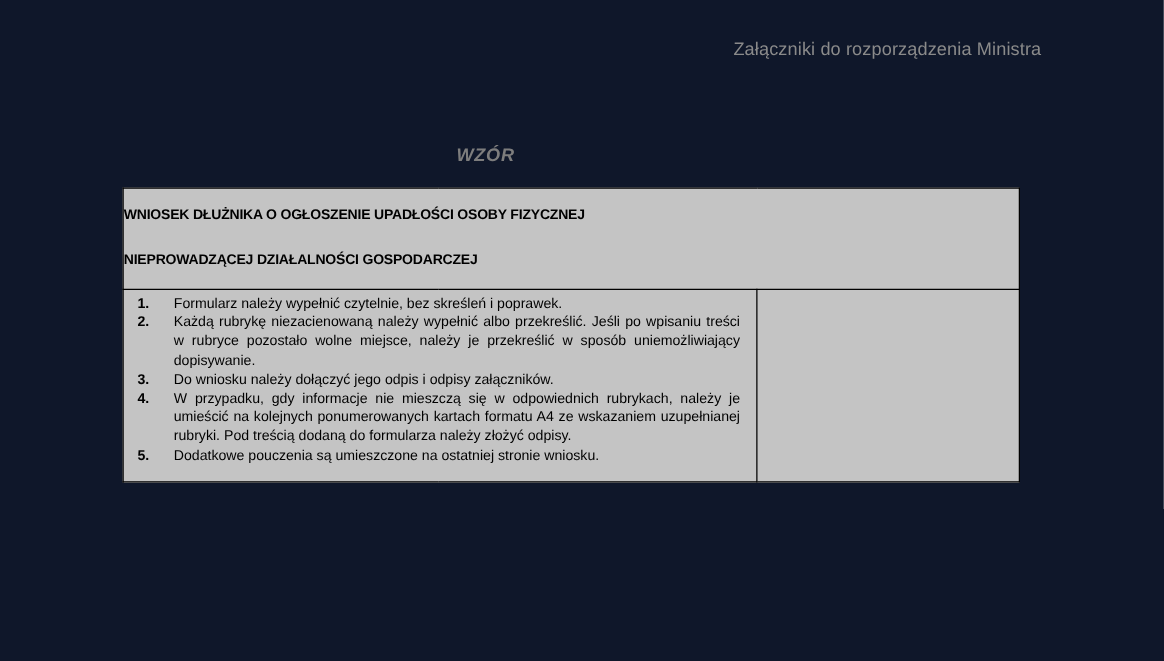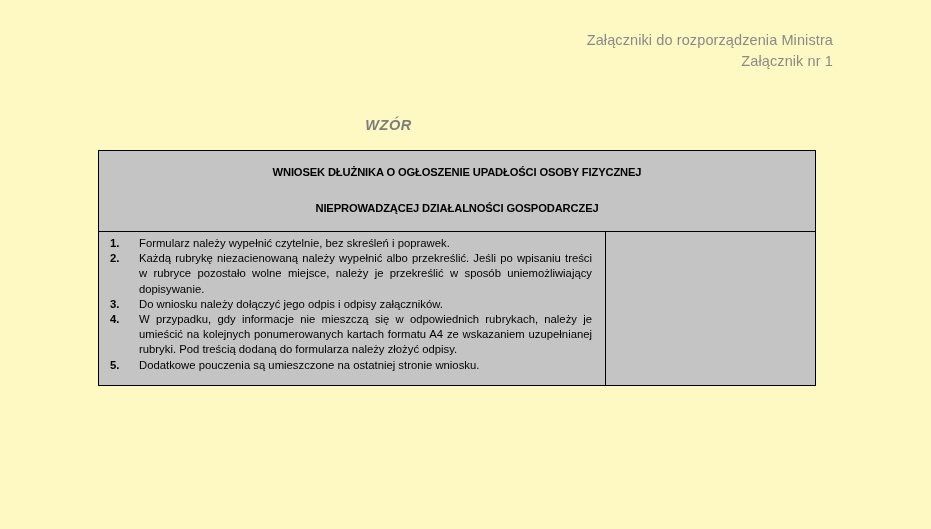--- a/index.html
+++ b/index.html
@@ -12,21 +12,21 @@
     height: 529px;
     overflow: hidden;
     font-family: "Liberation Sans", sans-serif;
     color: #000000;
   }
 
   .page {
     position: relative;
     width: 931px;
     height: 529px;
-    background: #fef9c3;
+    background: #0f172a;
     text-decoration: underline;
   }
 
   
   .doc-header {
     position: absolute;
     top: 30px;
     right: 98px;
     width: 560px;
     text-align: right;
@@ -65,21 +65,20 @@
   }
   .form-table td {
     border: 1.4px solid #000000;
     background: #c4c4c4;
     vertical-align: top;
     padding: 0;
   }
 
   
   .title-cell {
-    text-align: center;
     padding: 14px 0 16px 0 !important;
   }
   .title-line {
     font-size: 11.2px;
     font-weight: bold;
     letter-spacing: -0.15px;
     line-height: 14px;
   }
   .title-line.first { margin-bottom: 22px; }
 
@@ -149,21 +148,20 @@
     background: #ffffff !important;
   }
 </style>
 </head>
 <body>
 
 <div class="page">
 
   <div class="doc-header">
     <div>Załączniki do rozporządzenia Ministra</div>
-    <div>Załącznik nr 1</div>
   </div>
 
   <div class="wzor">WZÓR</div>
 
   <table class="form-table">
     <colgroup>
       <col style="width:252px">
       <col style="width:255px">
       <col style="width:210px">
     </colgroup>

